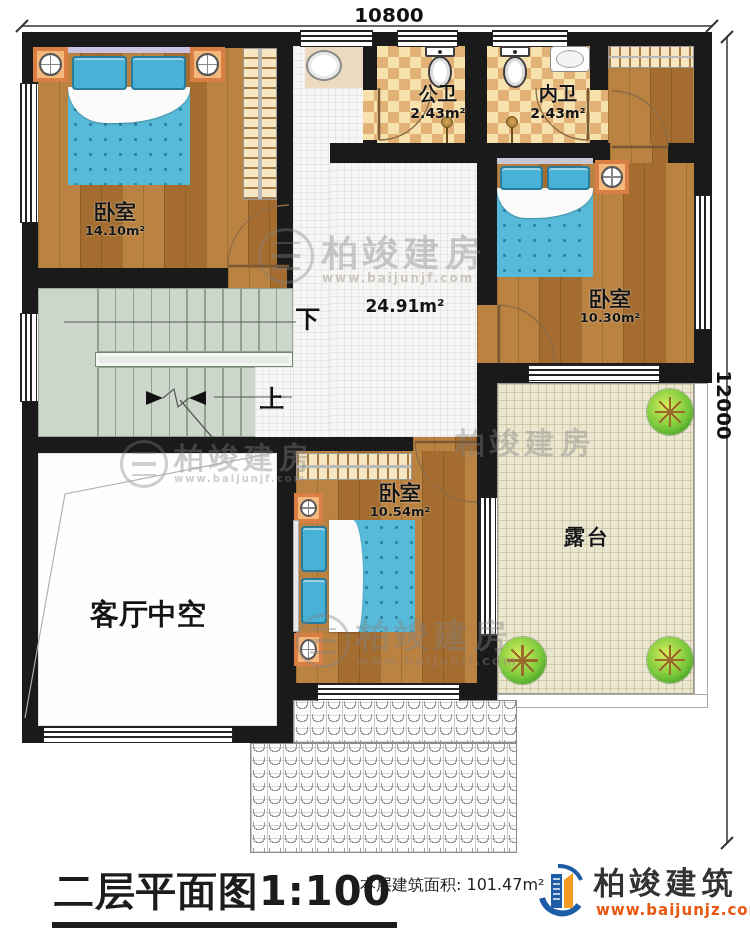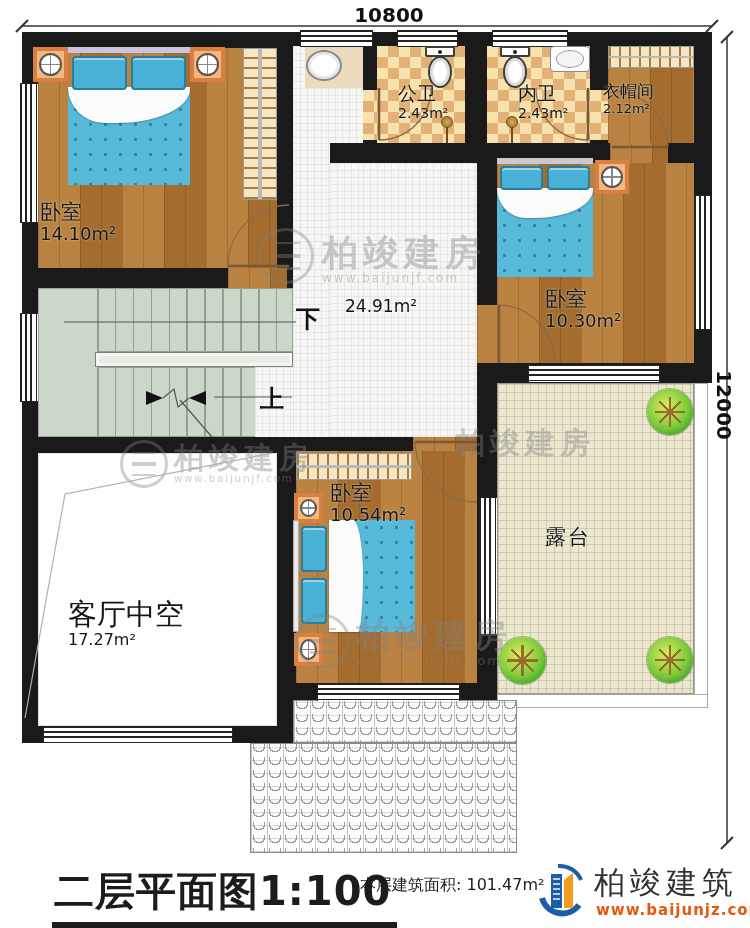--- a/index.html
+++ b/index.html
@@ -56,36 +56,36 @@
   .basin{background:#fff;border:2px solid #8a8a8a;border-radius:50%;box-shadow:inset 0 0 0 3px #e8e8e8;box-sizing:border-box}
   .drain{background:radial-gradient(#d8a855,#9a7430);border:1.5px solid #6b4e1c;border-radius:50%;box-sizing:border-box}
   .stem{background:#6b4e1c}
   .tree{border-radius:50%;background:radial-gradient(circle at 42% 38%,#d9ee5e,#7bc93c 55%,#3c9c22 85%);
         box-shadow:0 0 0 1px rgba(40,100,20,.4)}
   .branches{position:absolute;inset:18%;border-radius:50%;
     background:linear-gradient(transparent 46%,#9a6a2a 46% 54%,transparent 54%),
                linear-gradient(90deg,transparent 46%,#9a6a2a 46% 54%,transparent 54%),
                linear-gradient(45deg,transparent 47%,#9a6a2a 47% 53%,transparent 53%),
                linear-gradient(-45deg,transparent 47%,#9a6a2a 47% 53%,transparent 53%)}
-  .room-label{position:absolute;font-weight:normal;line-height:1.15;color:#141414;
+  .room-label{position:absolute;text-align:center;font-weight:bold;line-height:1.15;color:#141414;
               text-shadow:0 0 2px rgba(255,255,255,.75)}
   .rn{display:block;font-size:21px}
-  .ra{display:block;font-size:18px}
+  .ra{display:block;font-size:13px}
   .dirlbl{position:absolute;font-size:24px;font-weight:bold;color:#111}
   .dimlbl{position:absolute;font-size:20px;font-weight:bold;color:#111;text-align:center}
   .wm{position:absolute;color:rgba(130,130,130,.40);font-weight:bold;white-space:nowrap;line-height:1.05}
   .wm .big{letter-spacing:5px}
-  .wm .url{display:block;font-weight:normal;letter-spacing:2px;color:rgba(150,130,120,.40)}
+  .wm .url{display:block;font-weight:bold;letter-spacing:2px;color:rgba(150,130,120,.40)}
   .wm-badge{position:absolute;border:3px solid rgba(130,130,130,.38);border-radius:50%;box-sizing:border-box}
   .wm-badge i{position:absolute;inset:22%;
     background:linear-gradient(rgba(130,130,130,.38) 2px,transparent 2px,transparent 42%,rgba(130,130,130,.38) 42%,rgba(130,130,130,.38) 58%,transparent 58%,transparent 90%,rgba(130,130,130,.38) 90%)}
   .f-title{position:absolute;left:52px;top:864px;font-size:40px;font-weight:bold;color:#1c1c1c;
            border-bottom:6px solid #1c1c1c;padding:0 6px 3px 2px;letter-spacing:1px;white-space:nowrap}
   .f-mid{position:absolute;left:360px;top:872px;font-size:16px;color:#1c1c1c;line-height:1.6;white-space:nowrap}
-  .f-brand{position:absolute;left:594px;top:862px;font-size:31px;font-weight:normal;color:#323232;letter-spacing:5px;white-space:nowrap}
+  .f-brand{position:absolute;left:594px;top:862px;font-size:31px;font-weight:bold;color:#323232;letter-spacing:5px;white-space:nowrap}
   .f-url{position:absolute;left:596px;top:901px;font-size:15px;font-weight:bold;color:#e8570f;letter-spacing:1px;white-space:nowrap}
   svg.overlay{position:absolute;left:0;top:0;pointer-events:none}
 </style>
 </head>
 <body>
 
 <div id="stage">
 
   <div class="abs wall" style="left:22px;top:32px;width:271px;height:711px"></div>
   <div class="abs wall" style="left:293px;top:32px;width:207px;height:423px"></div>
@@ -279,38 +279,33 @@
     <span class="ra">14.10m²</span>
   </div>
   <div class="room-label" style="left:398px;top:83px;width:80px">
     <span class="rn" style="font-size:19px">公卫</span>
     <span class="ra" style="font-size:14px">2.43m²</span>
   </div>
   <div class="room-label" style="left:518px;top:83px;width:80px">
     <span class="rn" style="font-size:19px">内卫</span>
     <span class="ra" style="font-size:14px">2.43m²</span>
   </div>
-  <div class="room-label" style="left:603px;top:82px;width:92px">
-    <span class="rn" style="font-size:17px">衣帽间</span>
-    <span class="ra" style="font-size:13px">2.12m²</span>
-  </div>
   <div class="room-label" style="left:545px;top:287px;width:130px">
     <span class="rn">卧室</span>
     <span class="ra">10.30m²</span>
   </div>
   <div class="room-label" style="left:345px;top:297px;width:120px">
     <span class="ra" style="font-size:17px">24.91m²</span>
   </div>
   <div class="room-label" style="left:330px;top:481px;width:140px">
     <span class="rn">卧室</span>
     <span class="ra">10.54m²</span>
   </div>
   <div class="room-label" style="left:68px;top:598px;width:160px">
     <span class="rn" style="font-size:29px">客厅中空</span>
-    <span class="ra" style="font-size:16px">17.27m²</span>
   </div>
   <div class="room-label" style="left:545px;top:525px;width:84px">
     <span class="rn" style="font-size:21px;letter-spacing:2px">露台</span>
   </div>
   <div class="dirlbl" style="left:296px;top:303px">下</div>
   <div class="dirlbl" style="left:260px;top:383px">上</div>
 
   <div class="dimlbl" style="left:334px;top:3px;width:110px">10800</div>
   <div class="dimlbl" style="left:736px;top:362px;width:86px;transform:rotate(90deg);transform-origin:0 0">12000</div>
 

